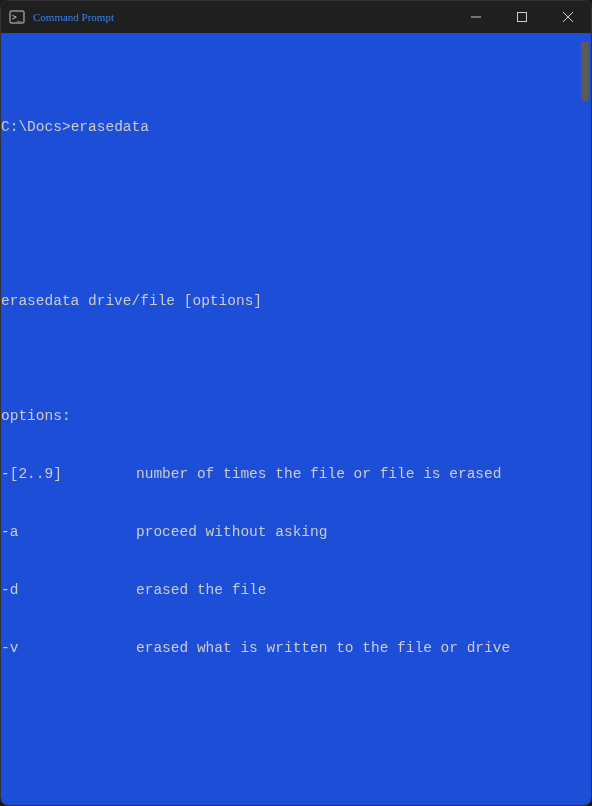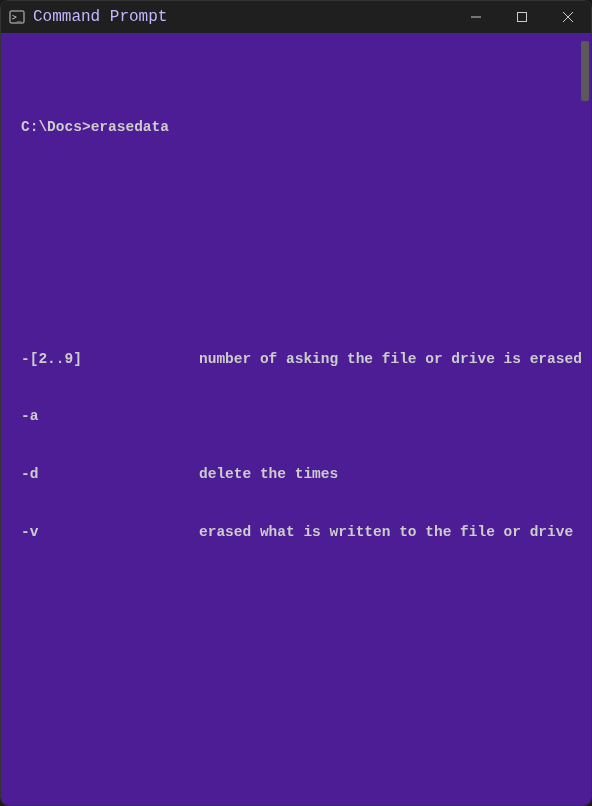--- a/index.html
+++ b/index.html
@@ -29,61 +29,60 @@
   .app-icon {
     width: 16px;
     height: 16px;
     margin-right: 8px;
     display: flex;
     align-items: center;
     justify-content: center;
   }
   .app-icon svg { width: 16px; height: 16px; }
   .title-text {
-    color: #c4b5fd;
-    font-family: Liberation Mono, monospace;
-    font-size: 16px;
+    color: #3b82f6;
+    font-family: Liberation Serif, serif;
+    font-size: 11px;
     flex: 1;
   }
   .window-controls {
     display: flex;
     height: 100%;
   }
   .win-btn {
     width: 46px;
     height: 32px;
     display: flex;
     align-items: center;
     justify-content: center;
     color: #ccc;
   }
   .win-btn svg { width: 10px; height: 10px; stroke: #ccc; stroke-width: 1; fill: none; }
   .terminal {
     flex: 1;
-    background: #4c1d95;
+    background: #1d4ed8;
     color: #cccccc;
     font-size: 14.5px;
     line-height: 1.33;
-    padding: 8px 6px 8px 20px;
+    padding: 8px 6px 8px 0;
     white-space: pre;
     overflow: hidden;
     position: relative;
-    font-weight: bold;
   }
   .scrollbar-track {
     position: absolute;
     right: 2px;
     top: 8px;
     width: 8px;
     height: 60px;
     background: #5a5a5a;
     border-radius: 2px;
   }
   .line { min-height: 1.33em; }
-  .opt-row { display: flex; gap: 43px; }
+  .opt-row { display: flex; }
   .opt-flag { width: 135px; flex-shrink: 0; }
   .opt-desc { flex: 1; }
 </style>
 </head>
 <body>
 
 <div class="window">
 
   <div class="titlebar">
     <span class="app-icon">
@@ -112,24 +111,26 @@
       </div>
     </div>
   </div>
 
   <div class="terminal">
     <div class="scrollbar-track"></div>
 
     <div class="line"><span>C:\Docs&gt;</span><span>erasedata</span></div>
     <div class="line"> </div>
     <div class="line"> </div>
+    <div class="line">erasedata drive/file [options]</div>
     <div class="line"> </div>
-    <div class="line opt-row"><span class="opt-flag">-[2..9]</span><span class="opt-desc">number of asking the file or drive is erased</span></div>
-    <div class="line opt-row"><span class="opt-flag">-a</span></div>
-    <div class="line opt-row"><span class="opt-flag">-d</span><span class="opt-desc">delete the times</span></div>
+    <div class="line">options:</div>
+    <div class="line opt-row"><span class="opt-flag">-[2..9]</span><span class="opt-desc">number of times the file or file is erased</span></div>
+    <div class="line opt-row"><span class="opt-flag">-a</span><span class="opt-desc">proceed without asking</span></div>
+    <div class="line opt-row"><span class="opt-flag">-d</span><span class="opt-desc">erased the file</span></div>
     <div class="line opt-row"><span class="opt-flag">-v</span><span class="opt-desc">erased what is written to the file or drive</span></div>
     
     
     
     
     
     
     
     
     

